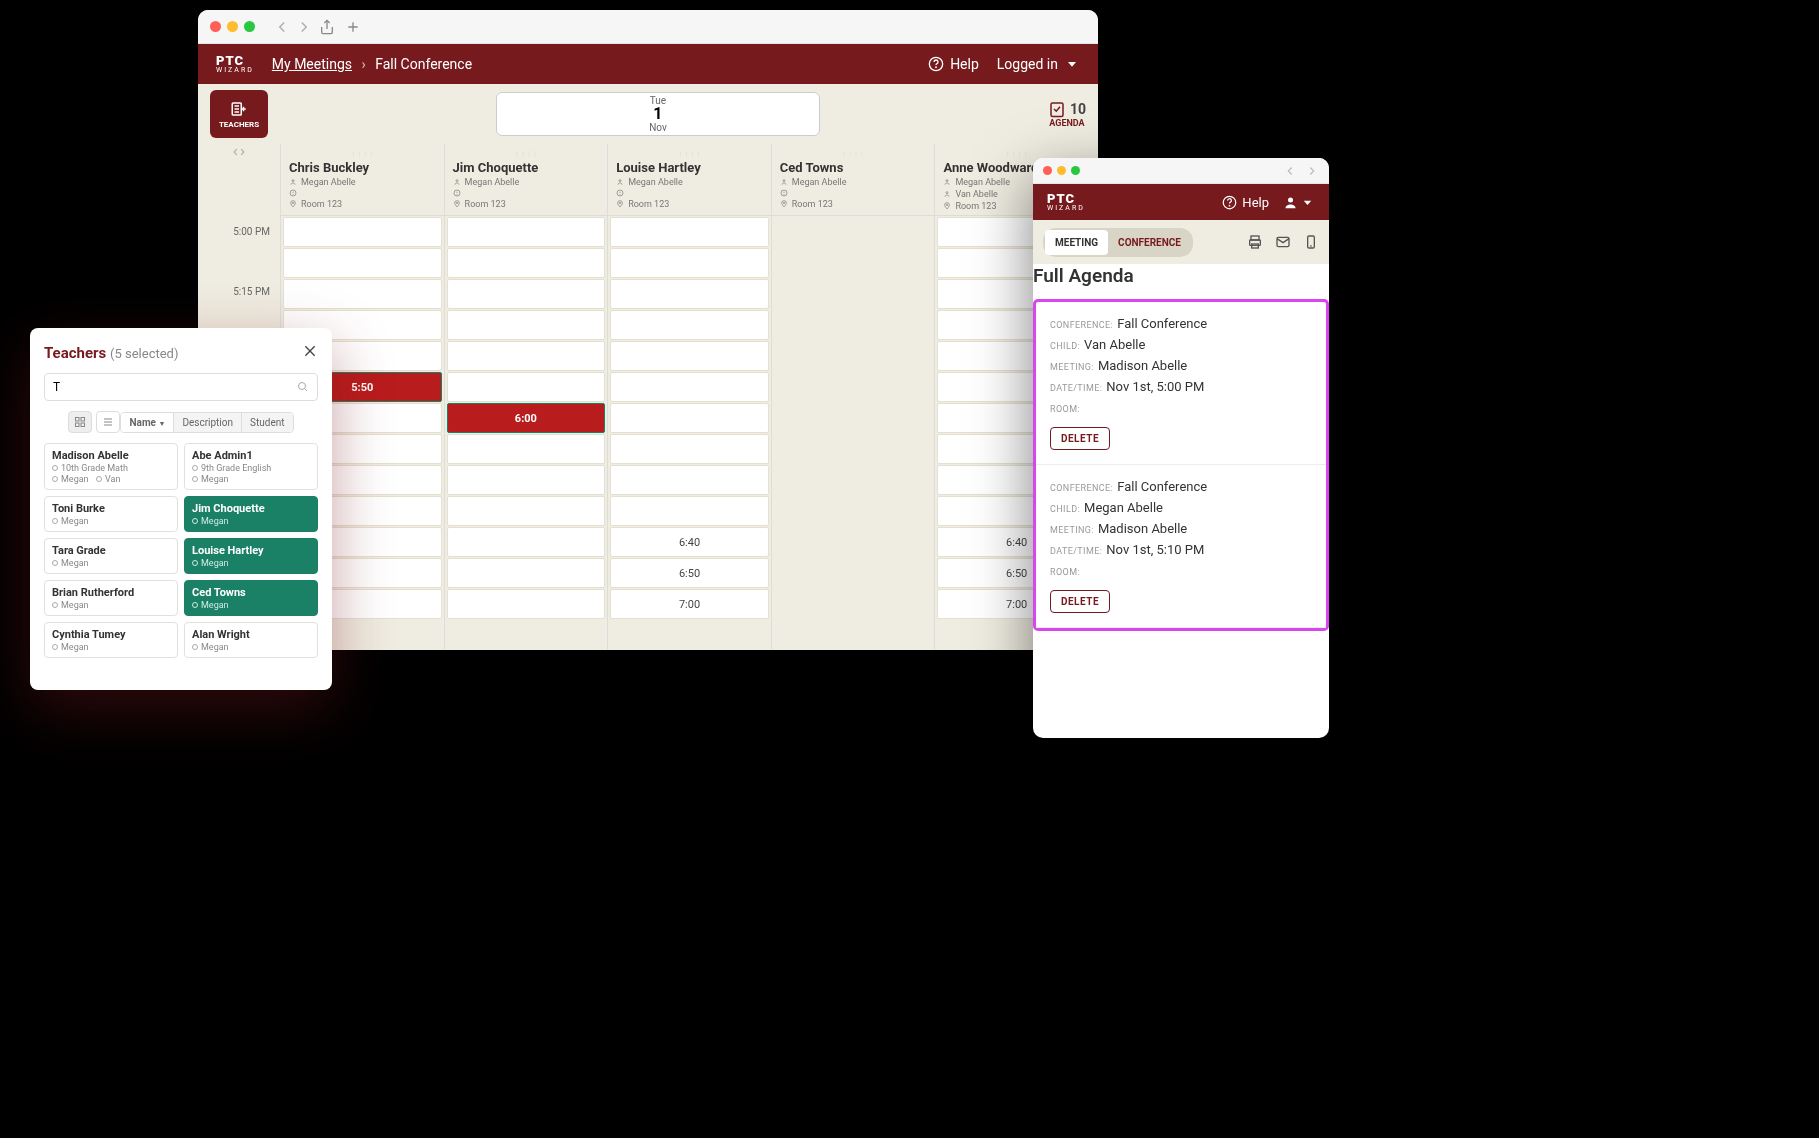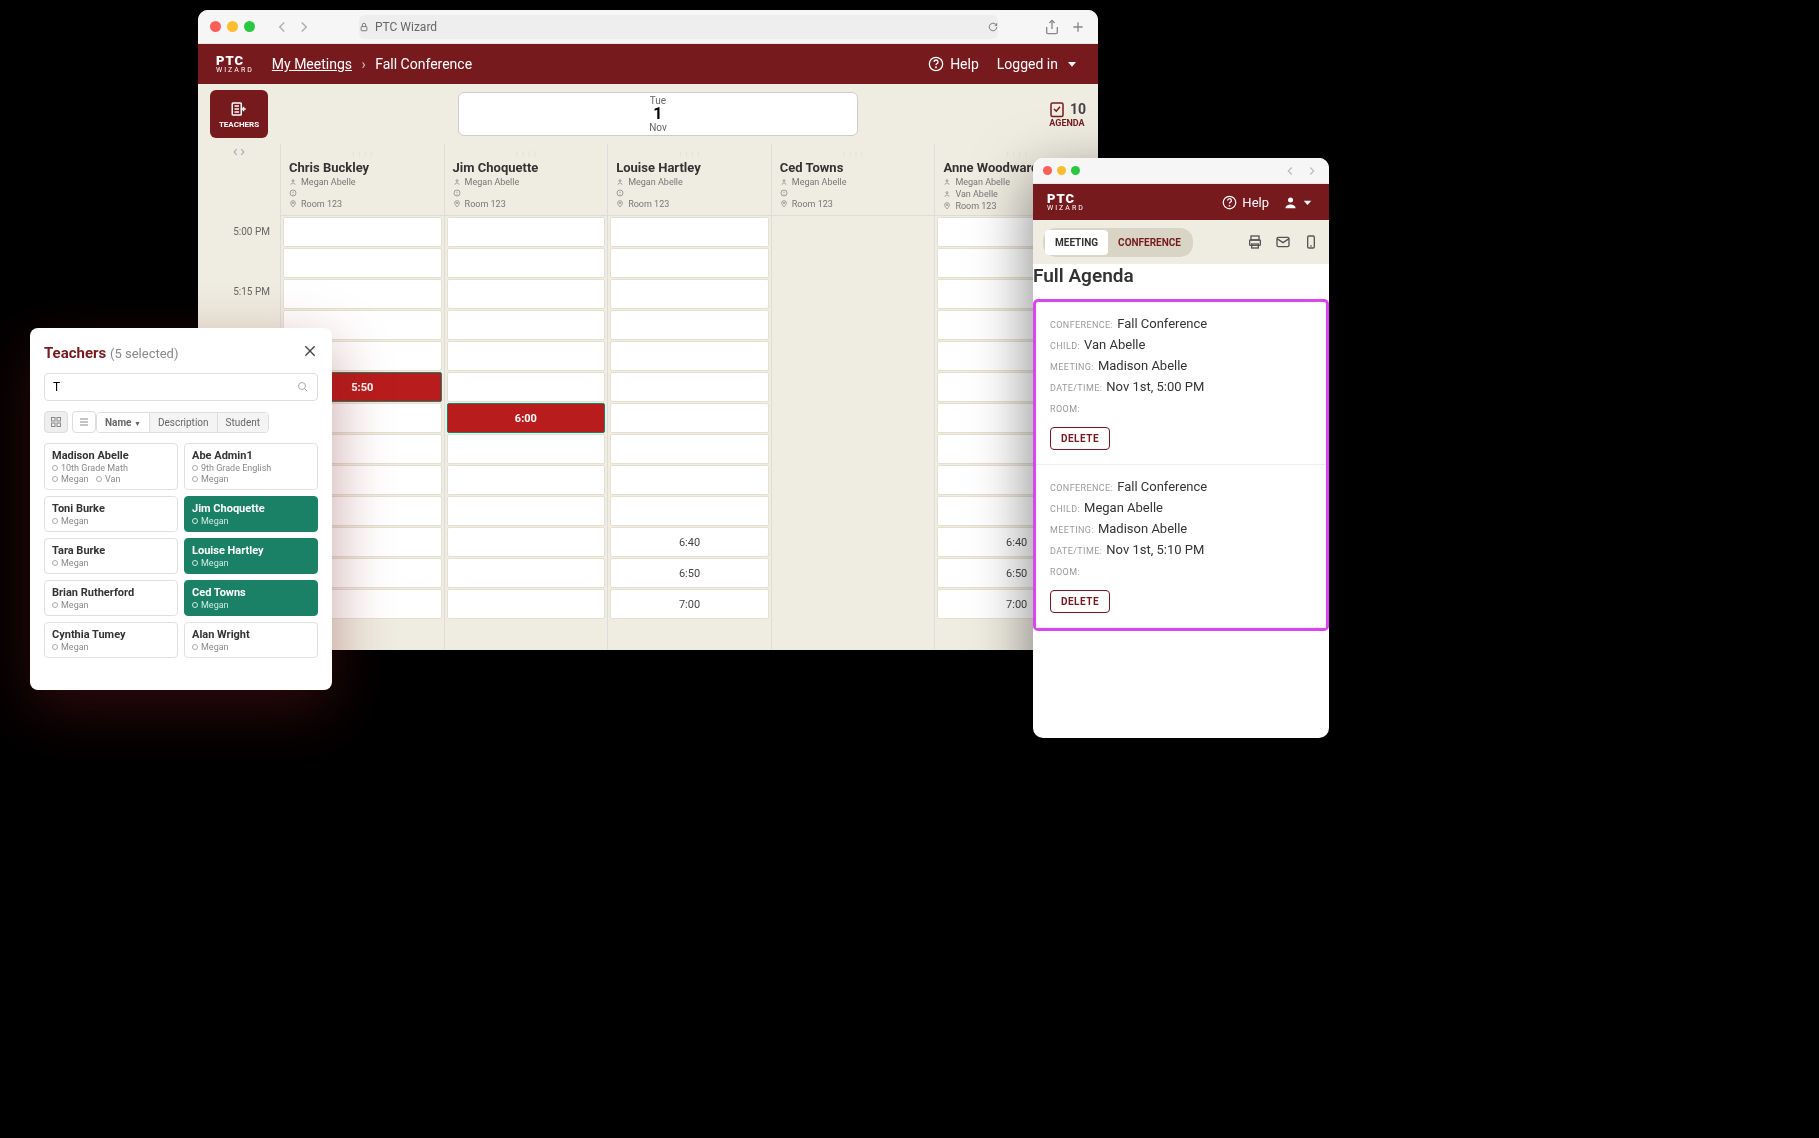--- a/index.html
+++ b/index.html
@@ -23,21 +23,21 @@
 .crumbs { margin-left:18px; }
 .crumbs a { color:#fff; text-decoration:underline; }
 .crumbs .sep { margin:0 6px; opacity:.7; }
 .hdr-right { margin-left:auto; display:flex; align-items:center; gap:18px; }
 .hdr-right .help { display:flex; align-items:center; gap:6px; }
 .hdr-right svg { width:16px; height:16px; }
 
 .toolbar { height:60px; background:#efece1; display:flex; align-items:center; padding:0 12px; gap:12px; }
 .teachers-btn { width:58px; height:48px; background:#761a1e; border-radius:6px; display:flex; flex-direction:column; align-items:center; justify-content:center; color:#fff; font-size:8px; font-weight:700; gap:2px; }
 .teachers-btn svg { width:18px; height:18px; }
-.date-pill { margin-left:auto; margin-right:auto; width:400px; height:44px; background:#fff; border:1px solid #ccc; border-radius:6px; display:flex; flex-direction:column; align-items:center; justify-content:center; }
+.date-pill { margin-left:auto; margin-right:auto; width:324px; height:44px; background:#fff; border:1px solid #ccc; border-radius:6px; display:flex; flex-direction:column; align-items:center; justify-content:center; }
 .date-pill .dow { font-size:10px; color:#666; }
 .date-pill .dnum { font-size:16px; font-weight:700; line-height:1; }
 .date-pill .mon { font-size:10px; color:#666; }
 .agenda-btn { display:flex; flex-direction:column; align-items:center; color:#761a1e; font-size:9px; font-weight:700; }
 .agenda-btn .top { display:flex; align-items:center; gap:4px; font-size:14px; color:#444; }
 .agenda-btn svg { width:18px; height:18px; }
 
 .grid-wrap { background:#efece1; height:calc(100% - 134px); display:flex; }
 .time-col { width:82px; flex-shrink:0; }
 .time-col .th { height:72px; }
@@ -55,21 +55,21 @@
 
 
 .teachers-popup { position:absolute; left:30px; top:328px; width:302px; height:362px; background:#fff; border-radius:8px; box-shadow:0 20px 60px rgba(118,26,30,0.4); padding:14px; overflow:hidden; }
 .tp-head { display:flex; align-items:center; justify-content:space-between; }
 .tp-title { font-size:15px; font-weight:700; color:#761a1e; }
 .tp-title .count { font-weight:400; color:#888; font-size:13px; }
 .tp-close { font-size:18px; color:#444; cursor:pointer; }
 .tp-search { margin-top:10px; height:28px; border:1px solid #ddd; border-radius:4px; display:flex; align-items:center; padding:0 8px; }
 .tp-search input { flex:1; border:0; outline:0; font-size:12px; }
 .tp-search svg { width:12px; height:12px; color:#aaa; }
-.tp-tabs { display:flex; align-items:center; margin-top:10px; justify-content:flex-start; }
+.tp-tabs { display:flex; align-items:center; margin-top:10px; justify-content:center; }
 .tp-view { display:flex; gap:4px; }
 .tp-view .vbtn { width:24px; height:22px; border:1px solid #ddd; border-radius:4px; display:flex; align-items:center; justify-content:center; color:#888; }
 .tp-view .vbtn.active { background:#eee; }
 .tp-sort { display:flex; border:1px solid #ddd; border-radius:4px; overflow:hidden; font-size:10px; }
 .tp-sort .sbtn { padding:4px 8px; color:#666; border-left:1px solid #ddd; }
 .tp-sort .sbtn:first-child { border-left:0; }
 .tp-sort .sbtn.active { background:#fff; font-weight:700; }
 .tp-sort .sbtn:not(.active){ background:#f4f4f4; }
 .tp-grid { display:grid; grid-template-columns:1fr 1fr; gap:6px; margin-top:10px; }
 .tcard { border:1px solid #e0e0e0; border-radius:4px; padding:5px 7px; font-size:11px; cursor:pointer; }
@@ -114,31 +114,20 @@
     <div class="tl-dot tl-yellow"></div>
     <div class="tl-dot tl-green"></div>
     <div class="chrome-nav">
       <svg viewBox="0 0 24 24" fill="none" stroke="currentColor" stroke-width="2">
           <polyline points="15 18 9 12 15 6"></polyline>
         </svg>
       <svg viewBox="0 0 24 24" fill="none" stroke="currentColor" stroke-width="2">
           <polyline points="9 18 15 12 9 6"></polyline>
         </svg>
     </div>
-    <div class="addr-bar">
-      <svg viewBox="0 0 24 24" fill="none" stroke="currentColor" stroke-width="2">
-          <rect x="5" y="11" width="14" height="10" rx="2"></rect>
-          <path d="M8 11V7a4 4 0 0 1 8 0v4"></path>
-        </svg>
-      <span>PTC Wizard</span>
-      <svg style="margin-left:auto" viewBox="0 0 24 24" fill="none" stroke="currentColor" stroke-width="2">
-          <path d="M21 12a9 9 0 1 1-3-6.7L21 8"></path>
-          <polyline points="21 3 21 8 16 8"></polyline>
-        </svg>
-    </div>
     <div class="chrome-right">
       <svg viewBox="0 0 24 24" fill="none" stroke="currentColor" stroke-width="2">
           <path d="M4 12v8a2 2 0 0 0 2 2h12a2 2 0 0 0 2-2v-8"></path>
           <polyline points="16 6 12 2 8 6"></polyline>
           <line x1="12" y1="2" x2="12" y2="15"></line>
         </svg>
       <svg viewBox="0 0 24 24" fill="none" stroke="currentColor" stroke-width="2">
           <line x1="12" y1="5" x2="12" y2="19"></line>
           <line x1="5" y1="12" x2="19" y2="12"></line>
         </svg>
@@ -450,21 +439,21 @@
       </div>
       <div class="tcard">
         <div class="nm">Toni Burke</div>
         <div class="meta"><span class="dot"></span>Megan</div>
       </div>
       <div class="tcard sel">
         <div class="nm">Jim Choquette</div>
         <div class="meta"><span class="dot"></span>Megan</div>
       </div>
       <div class="tcard">
-        <div class="nm">Tara Burke</div>
+        <div class="nm">Tara Grade</div>
         <div class="meta"><span class="dot"></span>Megan</div>
       </div>
       <div class="tcard sel">
         <div class="nm">Louise Hartley</div>
         <div class="meta"><span class="dot"></span>Megan</div>
       </div>
       <div class="tcard">
         <div class="nm">Brian Rutherford</div>
         <div class="meta"><span class="dot"></span>Megan</div>
       </div>

